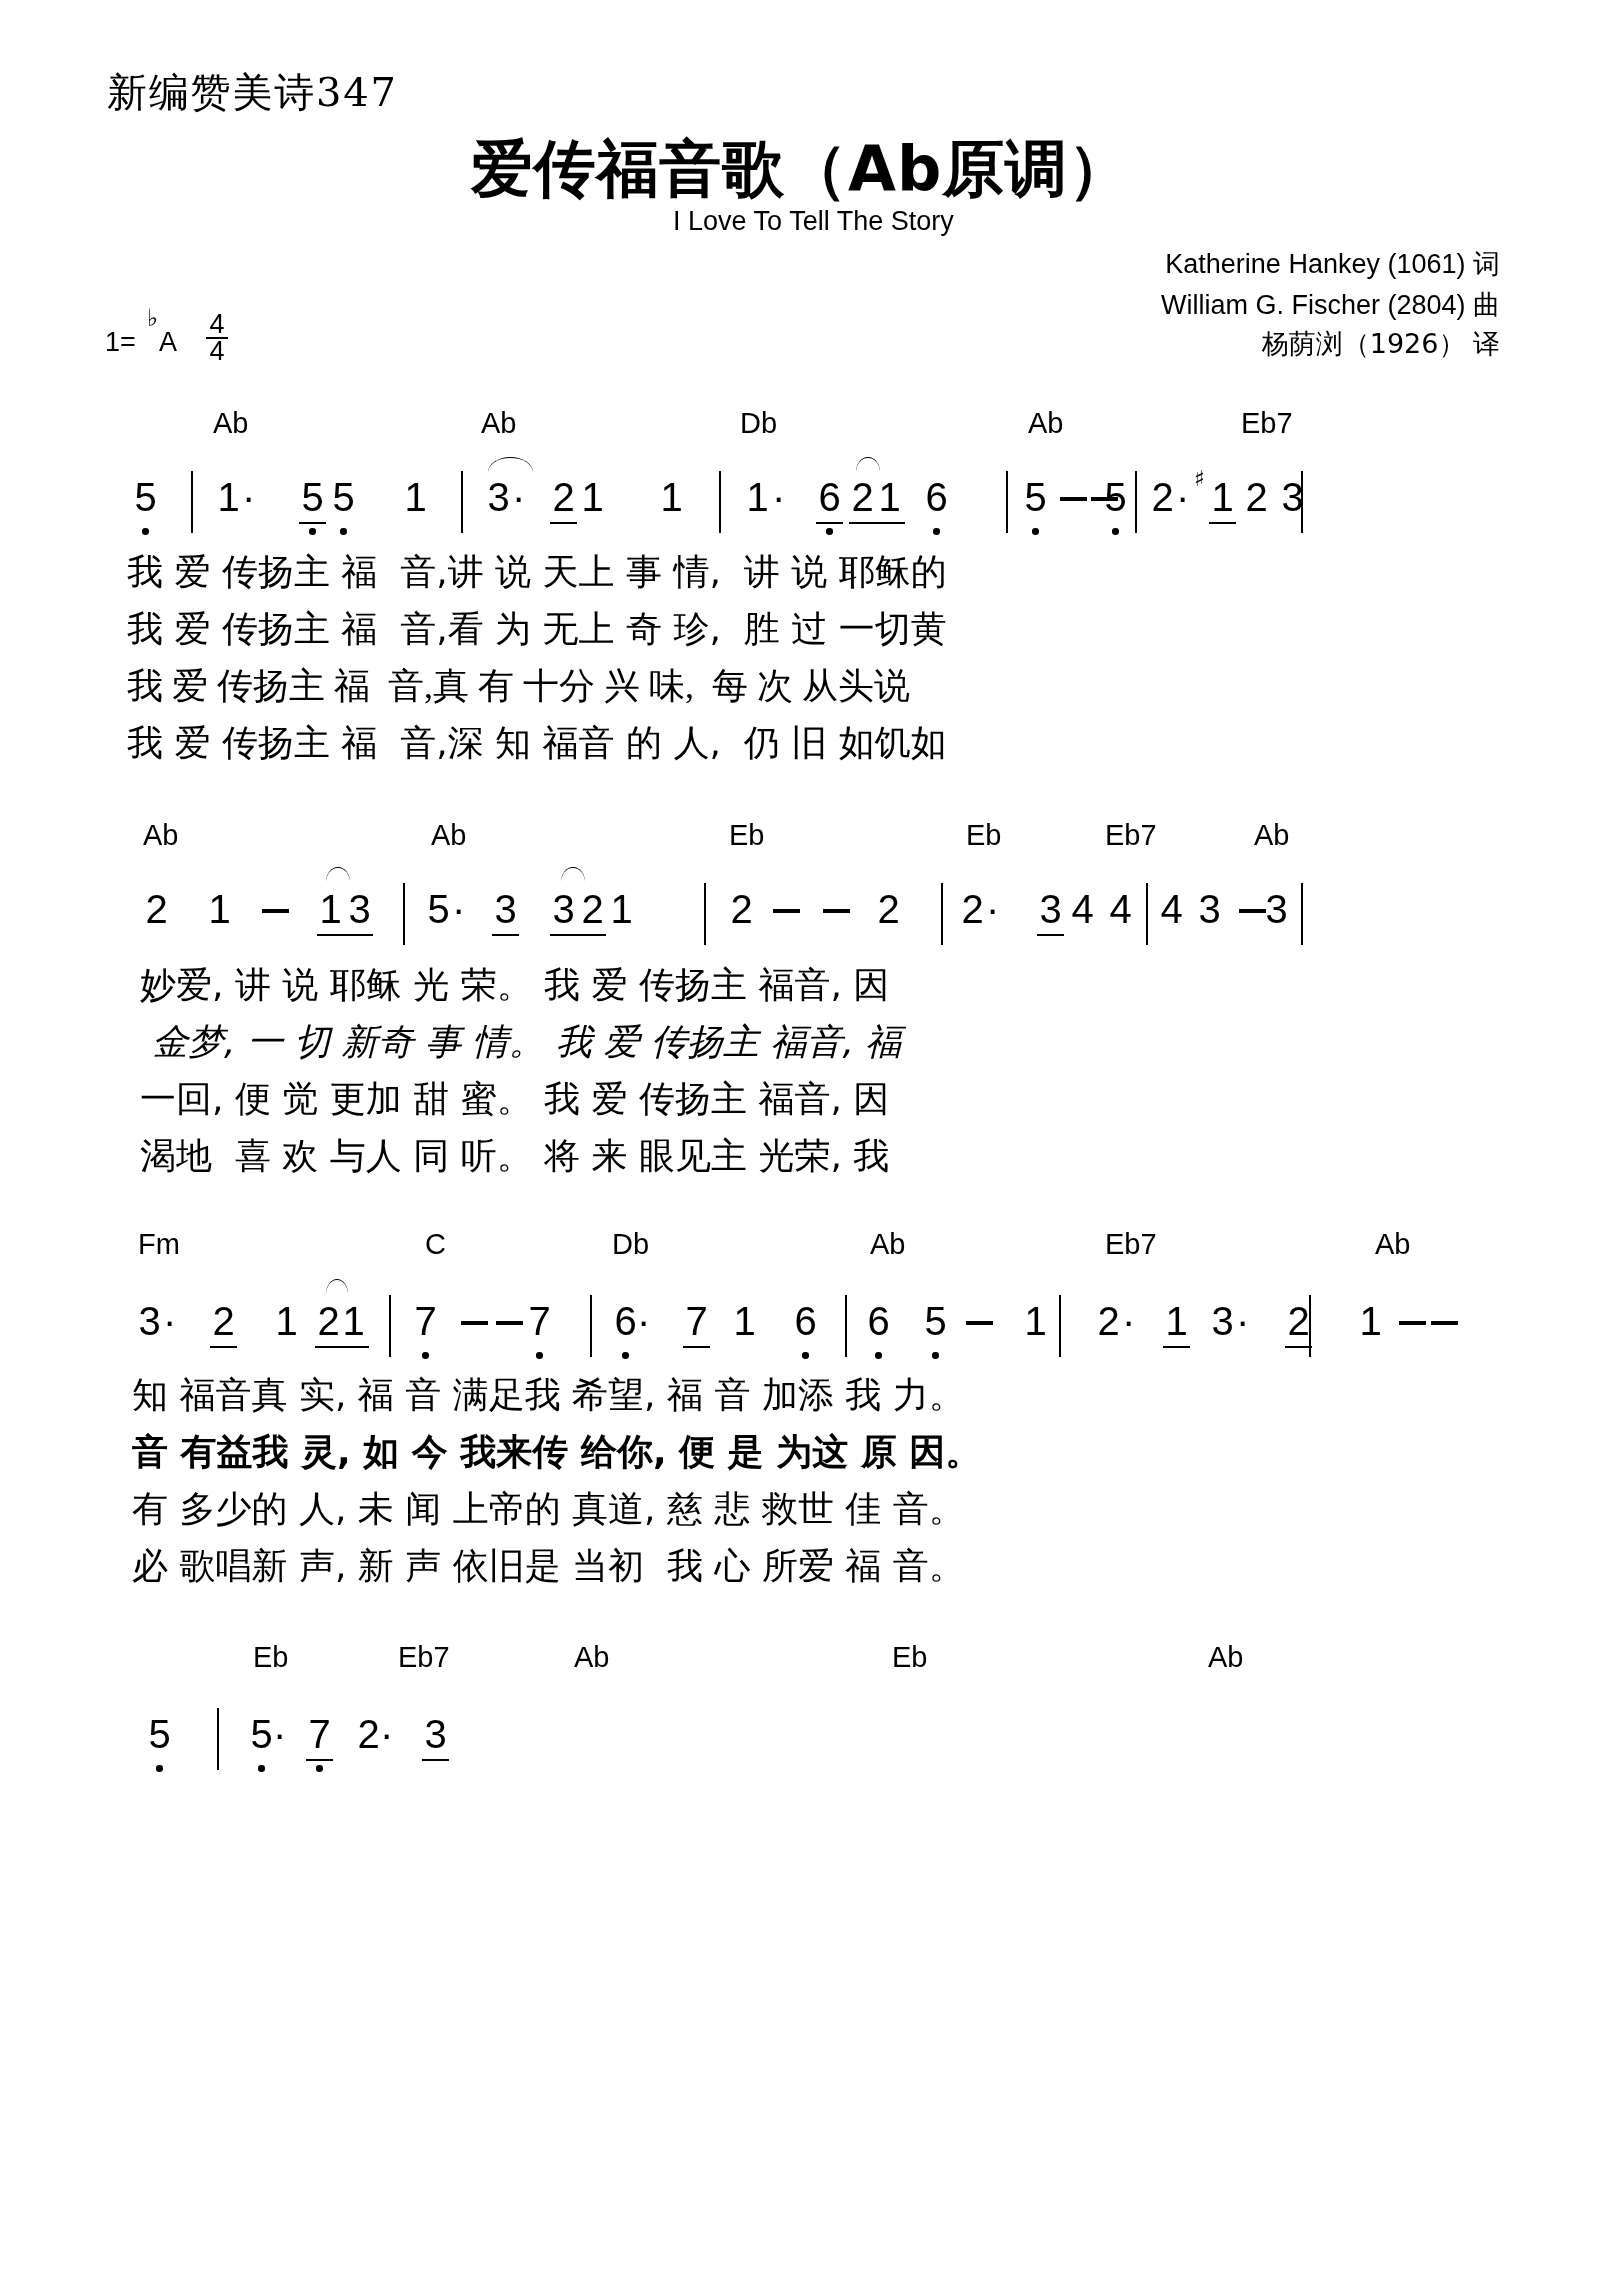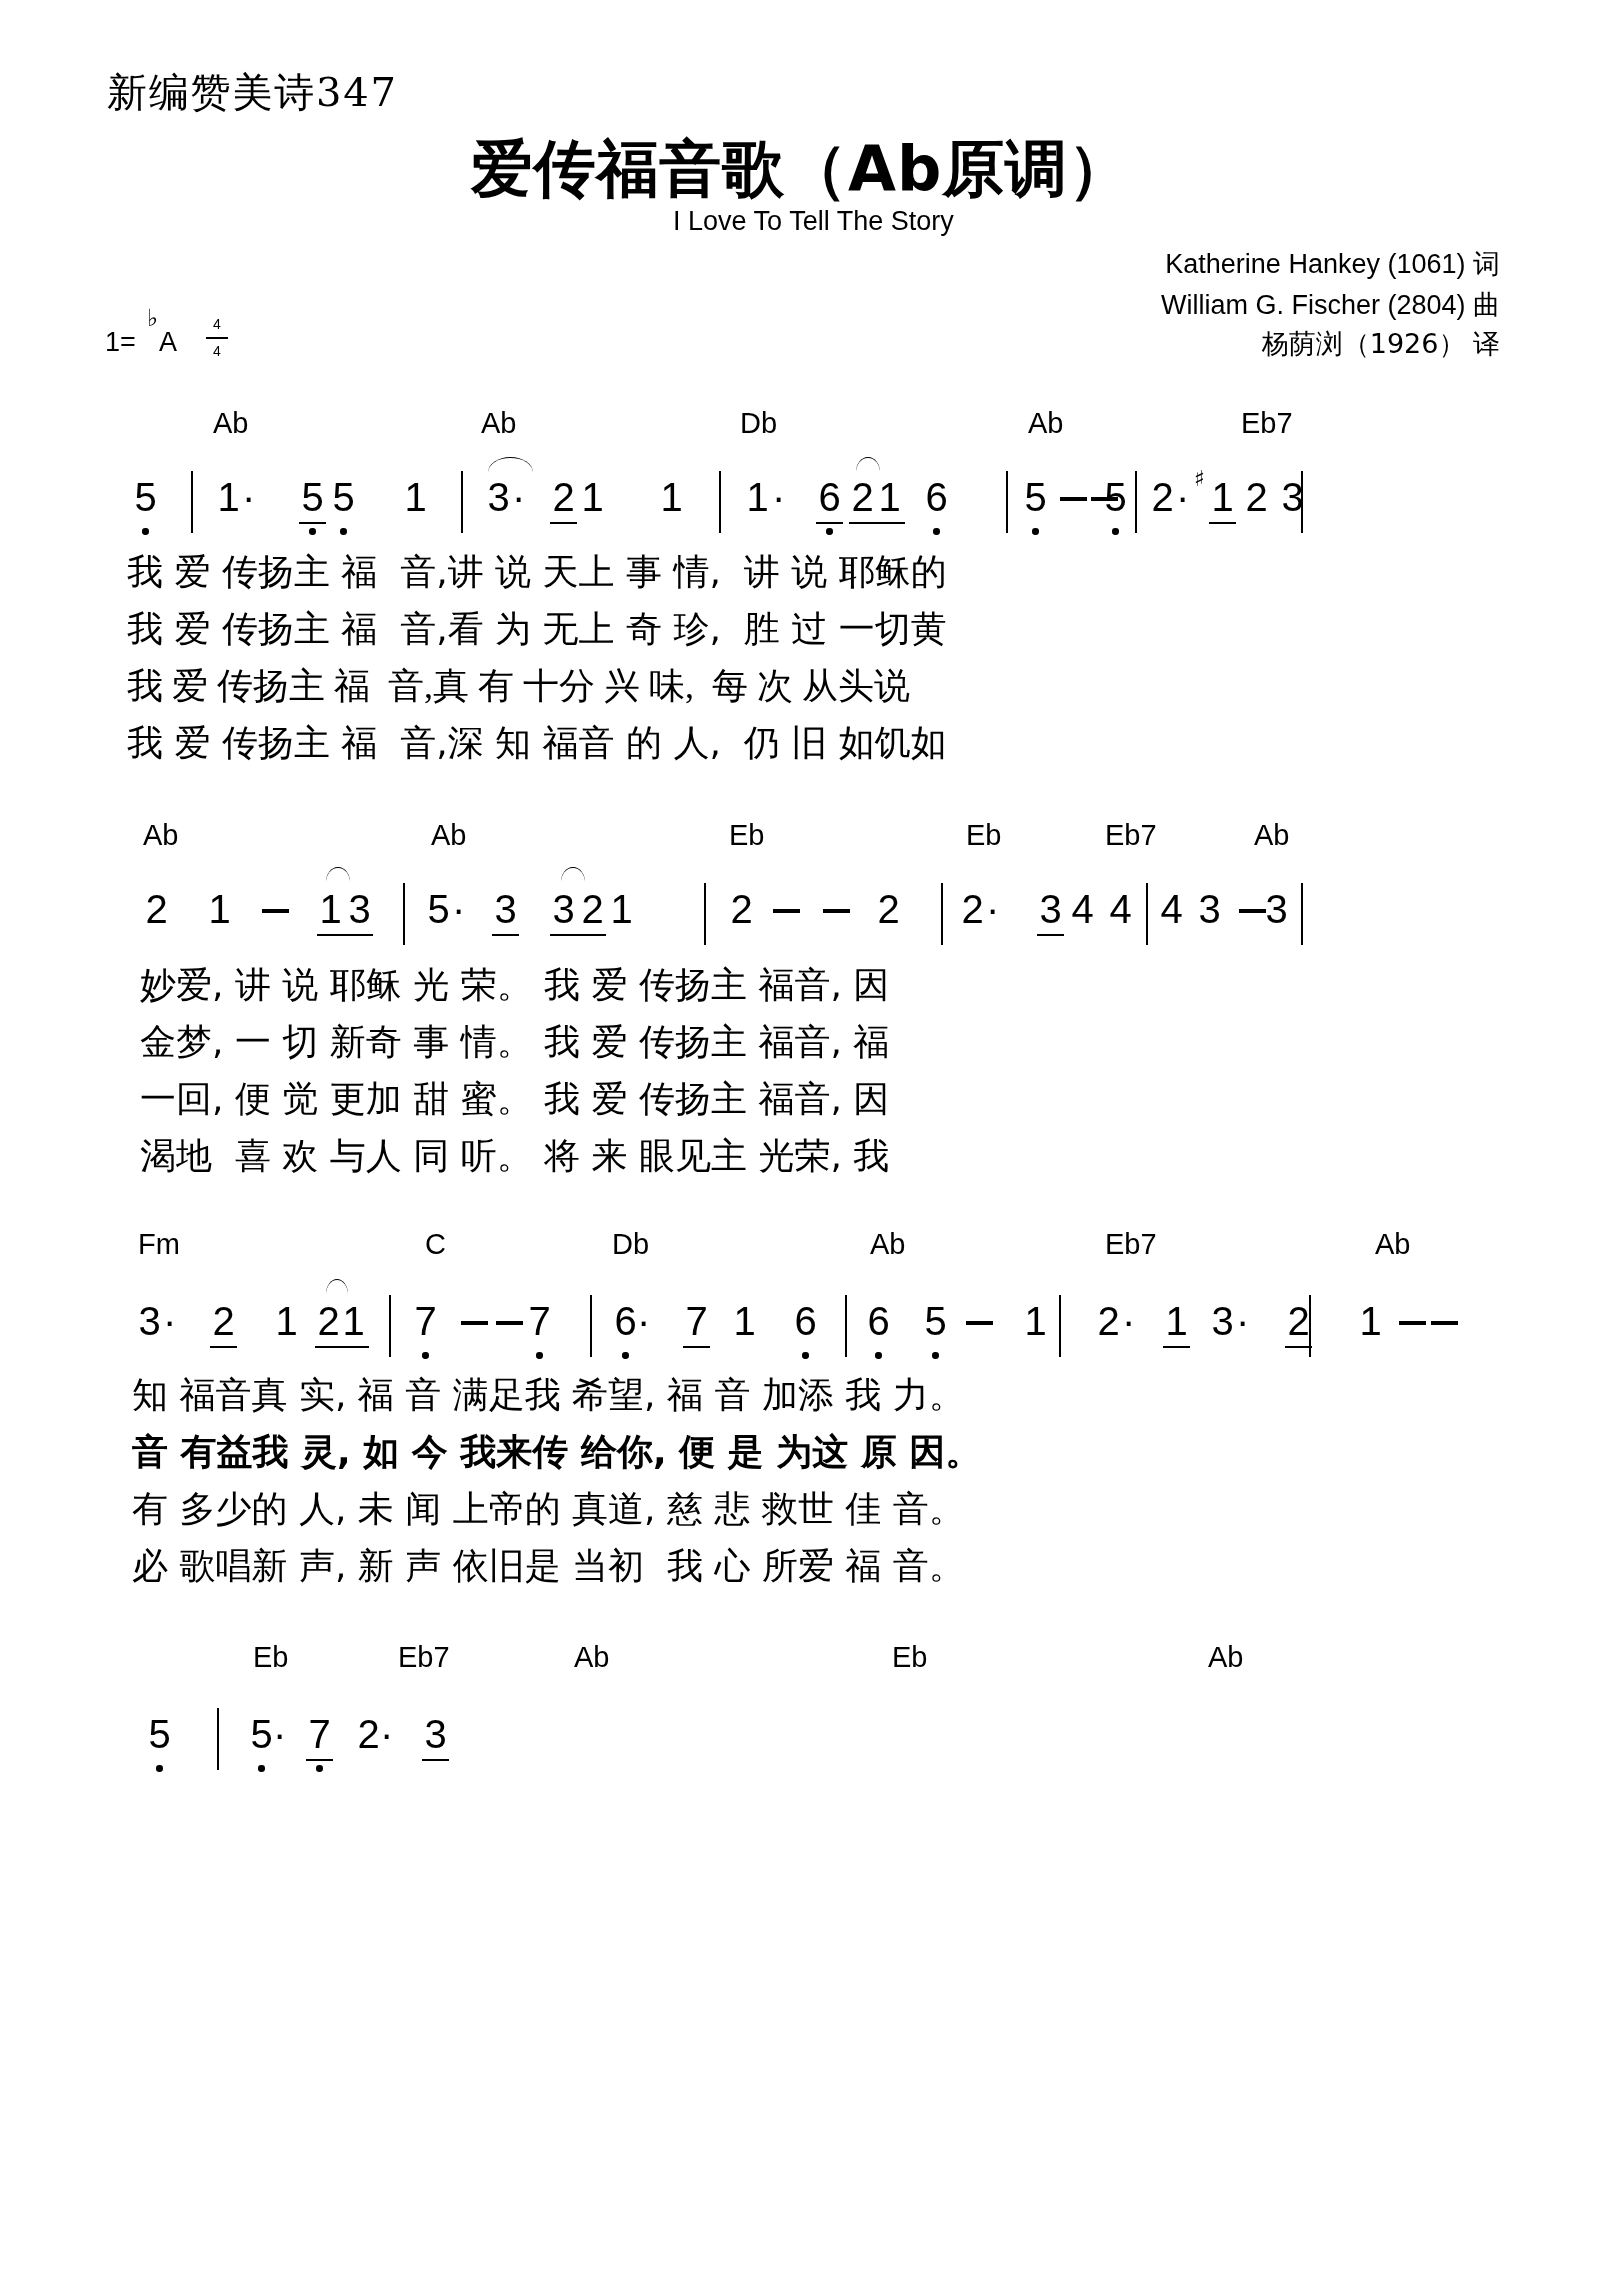--- a/index.html
+++ b/index.html
@@ -6,21 +6,21 @@
   body { width: 1616px; height: 2285px; position: relative; overflow: hidden; color: #000; font-family: "DejaVu Sans", sans-serif; }
   .abs { position: absolute; }
   .hymn-no { left: 107px; top: 65px; font-family: "DejaVu Serif", serif; font-size: 40px; letter-spacing: 1.8px; }
   .title { left: 0; width: 1616px; top: 127px; text-align: center; font-size: 62px; font-weight: bold; letter-spacing: 0.9px; transform: translateX(-7.2px); }
   .subtitle { left: 0; width: 1616px; top: 206px; text-align: center; font-family: "Liberation Sans", sans-serif; font-size: 27px; transform: translateX(5.4px); }
   .credit { right: 116px; font-family: "Liberation Sans", sans-serif; font-size: 27px; text-align: right; white-space: nowrap; }
   .credit-cn { font-family: "DejaVu Sans", sans-serif; }
   .key { left: 105px; top: 327px; font-family: "Liberation Sans", sans-serif; font-size: 27px; }
   .key .flat { position: absolute; left: 42px; top: -23.5px; font-size: 23.5px; font-family: "DejaVu Serif", serif; }
   .key .letter { position: absolute; left: 54px; top: 0; }
-  .timesig { position: absolute; left: 101px; top: -14.5px; width: 22px; text-align: center; font-size: 14px; line-height: 23.5px; }
+  .timesig { position: absolute; left: 101px; top: -14.5px; width: 22px; text-align: center; font-size: 27px; line-height: 23.5px; }
   .timesig .bar { display: block; height: 1.8px; background: #000; margin: 0.9px 0; }
 
   .chord { font-family: "Liberation Sans", sans-serif; font-size: 29px; white-space: nowrap; }
   .note { font-family: "Liberation Sans", sans-serif; font-size: 40px; width: 27px; text-align: center; line-height: 45px; height: 45px; }
   .note .dot-below { position: absolute; left: 50%; bottom: -14.5px; width: 6.3px; height: 6.3px; margin-left: -3.2px; background: #000; border-radius: 50%; }
   .underline { height: 1.8px; background: #000; }
   .aug { font-family: "Liberation Sans", sans-serif; font-size: 40px; line-height: 45px; }
   .dash { height: 3.6px; width: 27px; background: #000; }
   .barline { width: 1.8px; background: #000; height: 62px; }
   .slur { height: 14.5px; border-top: 1.8px solid #000; border-radius: 50% 50% 0 0 / 100% 100% 0 0; }
@@ -163,21 +163,21 @@
     <div class="abs note" style="left:1107px;top:0;">4</div>
     <div class="abs barline" style="left:1146px;top:-4.5px;"></div>
     <div class="abs note" style="left:1158px;top:0;">4</div>
     <div class="abs note" style="left:1196px;top:0;">3</div>
     <div class="abs dash" style="left:1239px;top:22px;"></div>
     <div class="abs note" style="left:1263px;top:0;">3</div>
     <div class="abs barline" style="left:1301px;top:-4.5px;"></div>
   </div>
 
   <div class="abs lyric" style="left:140px;top:961px;">妙爱, 讲 说 耶稣 光 荣。 我 爱 传扬主 福音, 因</div>
-  <div class="abs lyric" style="left:140px;top:1018px;">金梦, 一 切 新奇 事 情。 我 爱 传扬主 福音, 福</div>
+  <div class="abs lyric" style="left:152px;top:1018px;font-style:italic;">金梦, 一 切 新奇 事 情。 我 爱 传扬主 福音, 福</div>
   <div class="abs lyric" style="left:140px;top:1075px;">一回, 便 觉 更加 甜 蜜。 我 爱 传扬主 福音, 因</div>
   <div class="abs lyric" style="left:140px;top:1132px;">渴地  喜 欢 与人 同 听。 将 来 眼见主 光荣, 我</div>
 </div>
 
 <div>
   <div class="abs chord" style="left:138px;top:1228px;">Fm</div>
   <div class="abs chord" style="left:425px;top:1228px;">C</div>
   <div class="abs chord" style="left:612px;top:1228px;">Db</div>
   <div class="abs chord" style="left:870px;top:1228px;">Ab</div>
   <div class="abs chord" style="left:1105px;top:1228px;">Eb7</div>

